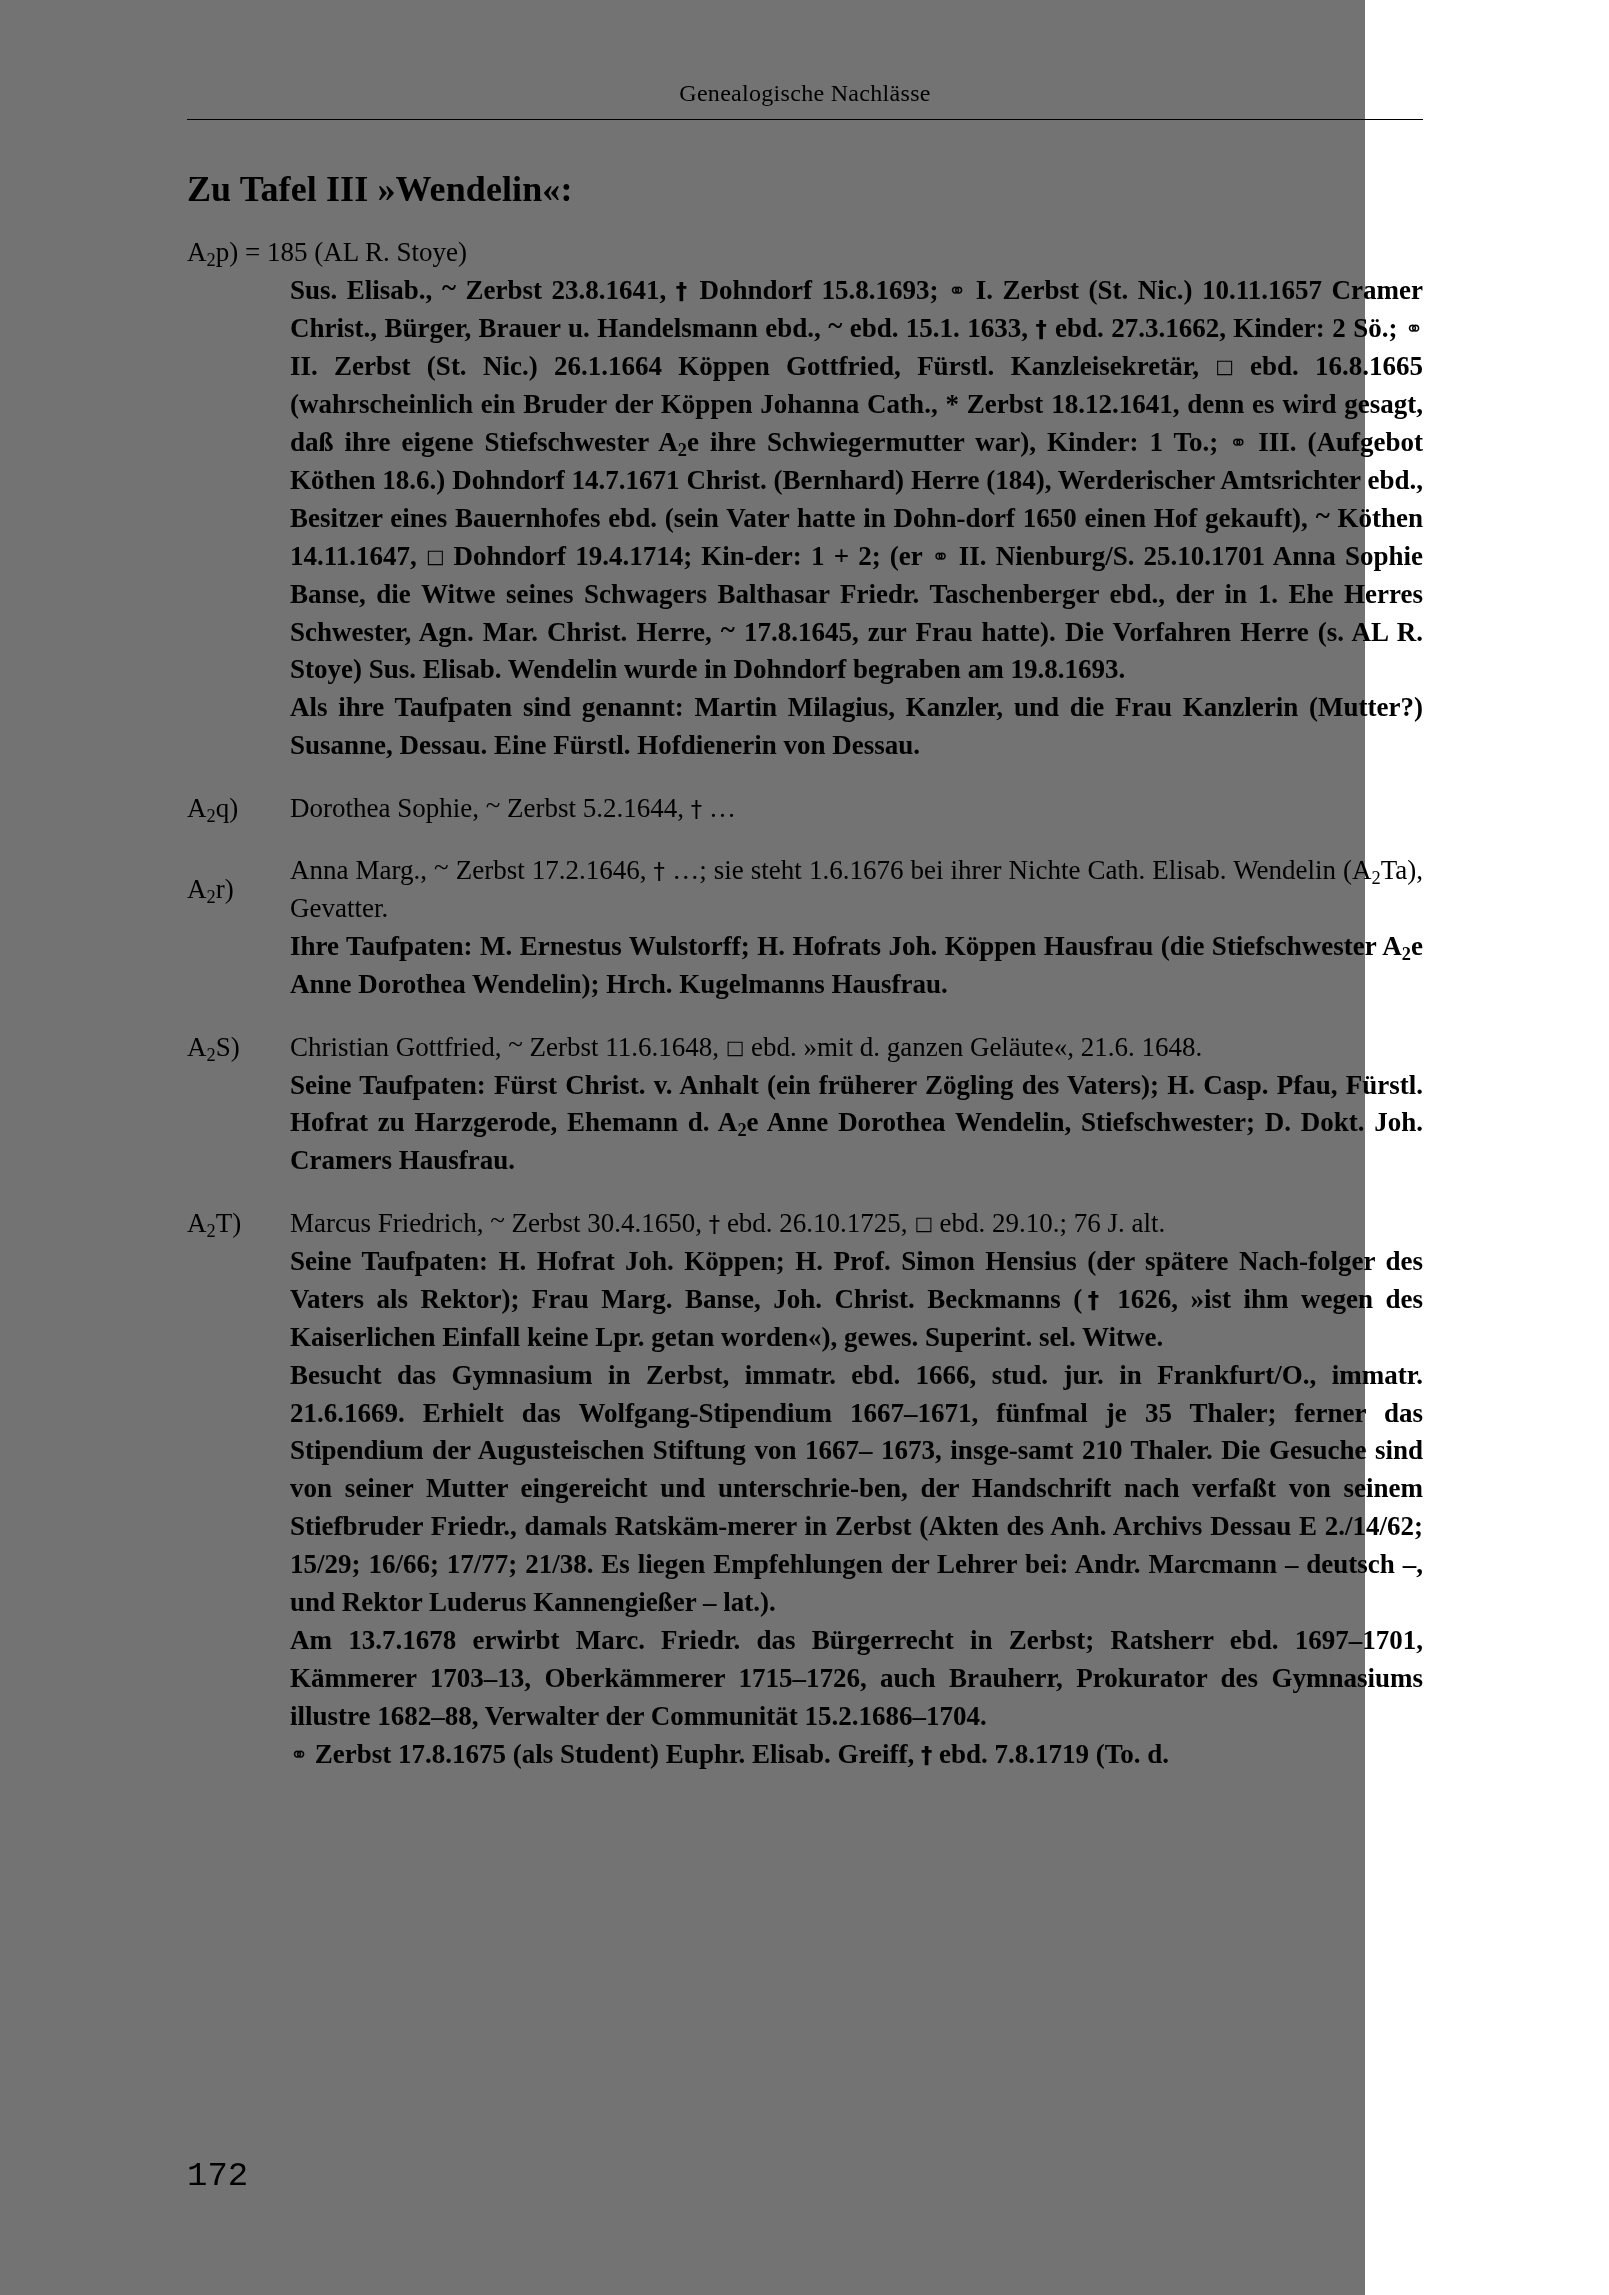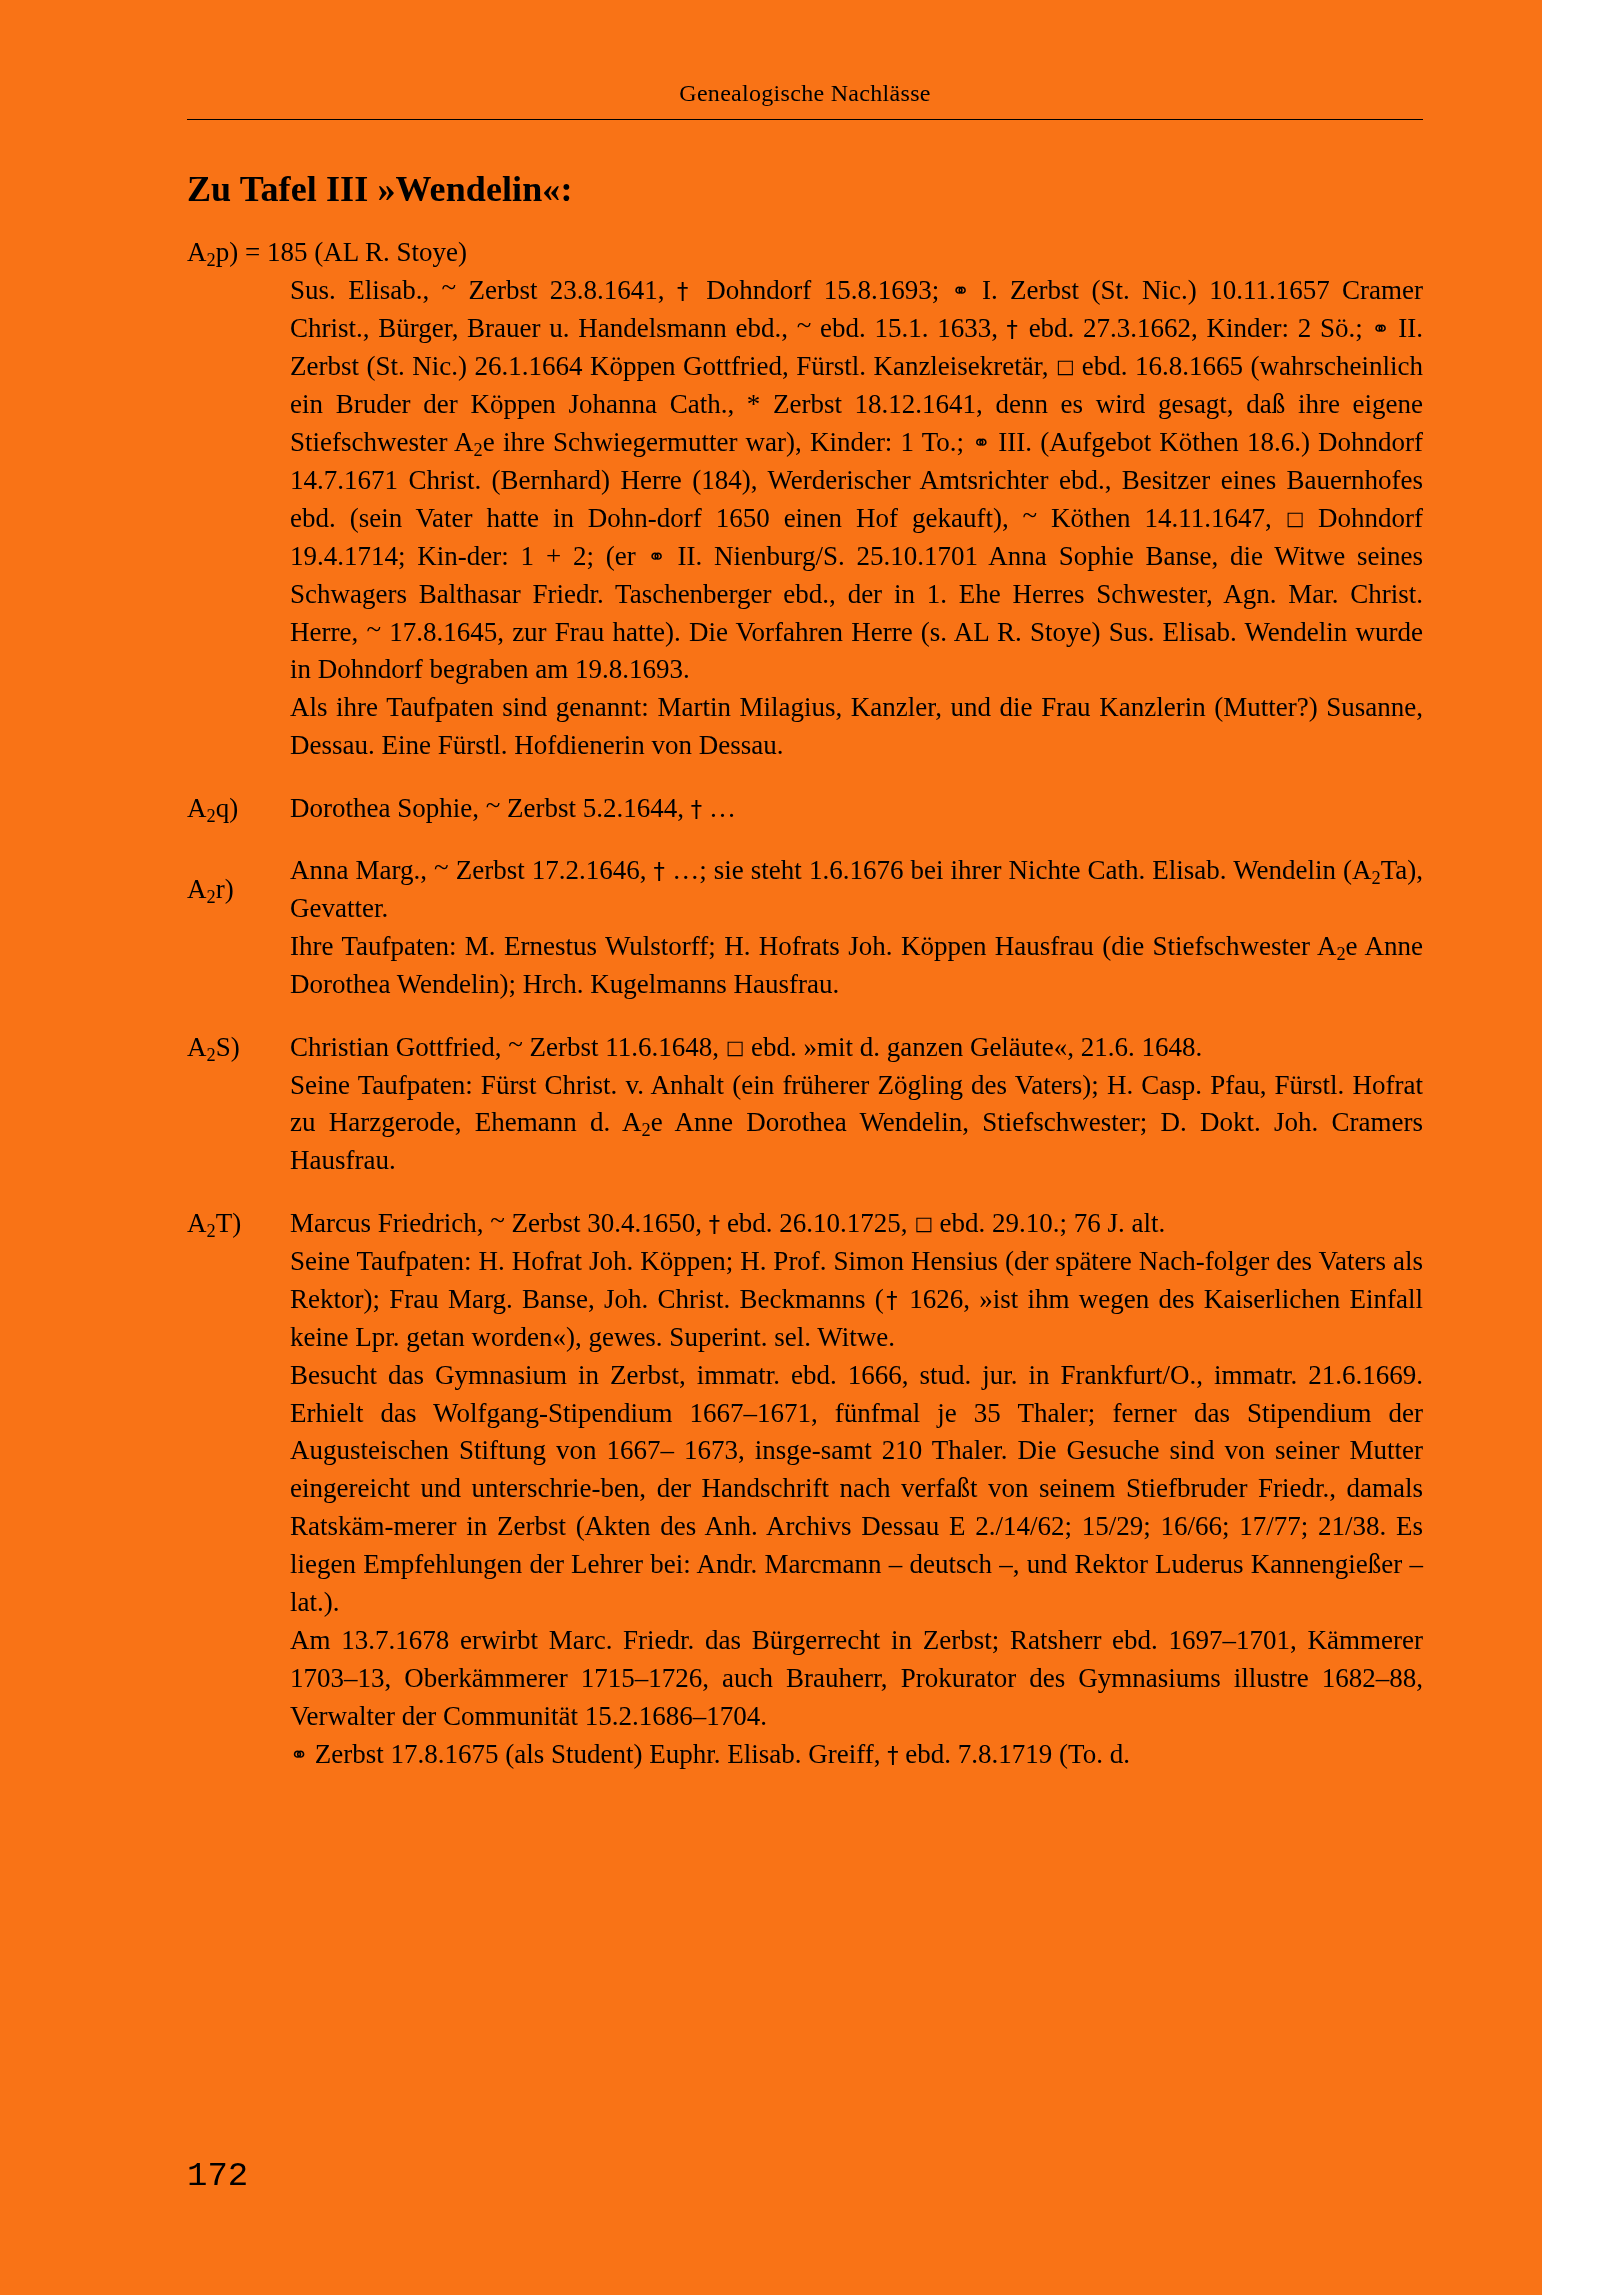--- a/index.html
+++ b/index.html
@@ -12,23 +12,23 @@
     height: 2295px;
     font-family: "Liberation Serif", "DejaVu Serif", serif;
     color: #000000;
     position: relative;
     overflow: hidden;
   }
   .page {
     position: absolute;
     left: 0;
     top: 0;
-    width: 1542px;
+    width: 1365px;
     height: 2295px;
-    background: #f97316;
+    background: #737373;
   }
   .page-inner {
     position: absolute;
     left: 187px;
     top: 79px;
     width: 1236px;
   }
 
   
   .runhead {
@@ -80,20 +80,21 @@
     text-justify: inter-word;
     hyphens: manual;
   }
   .para {
     font-size: 27px;
     line-height: 1.405;
     text-align: justify;
     text-justify: inter-word;
     margin: 0;
     padding-left: 103px;
+    font-weight: bold;
   }
   .para-last {
     text-align: left;
   }
   .gap-md { height: 18px; }
 
   sub {
     font-size: 0.68em;
     vertical-align: -0.28em;
     line-height: 0;

